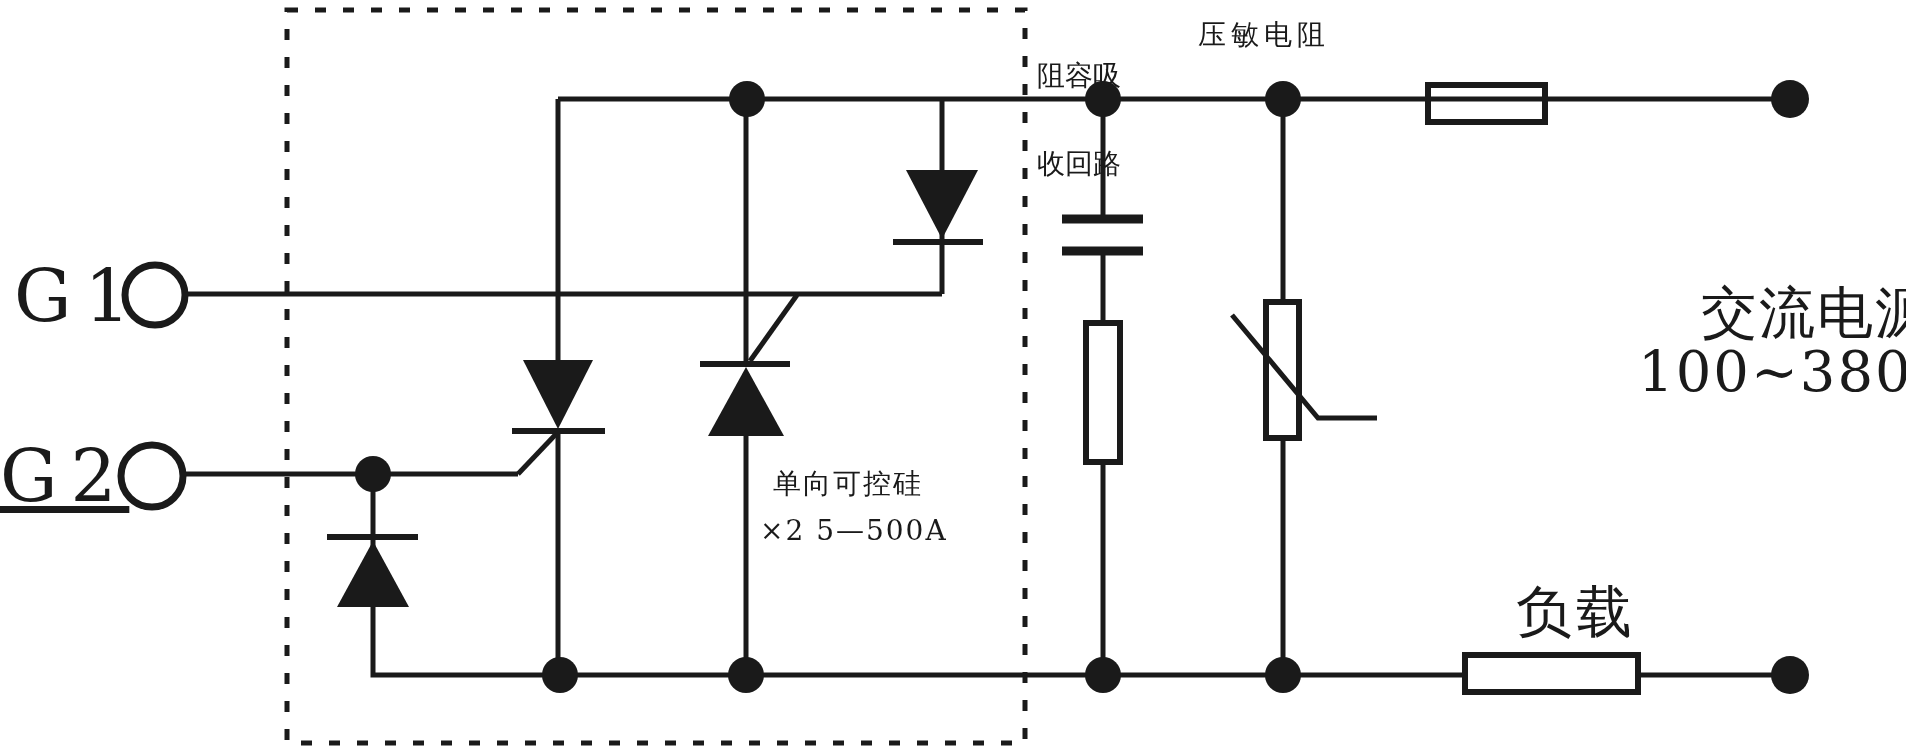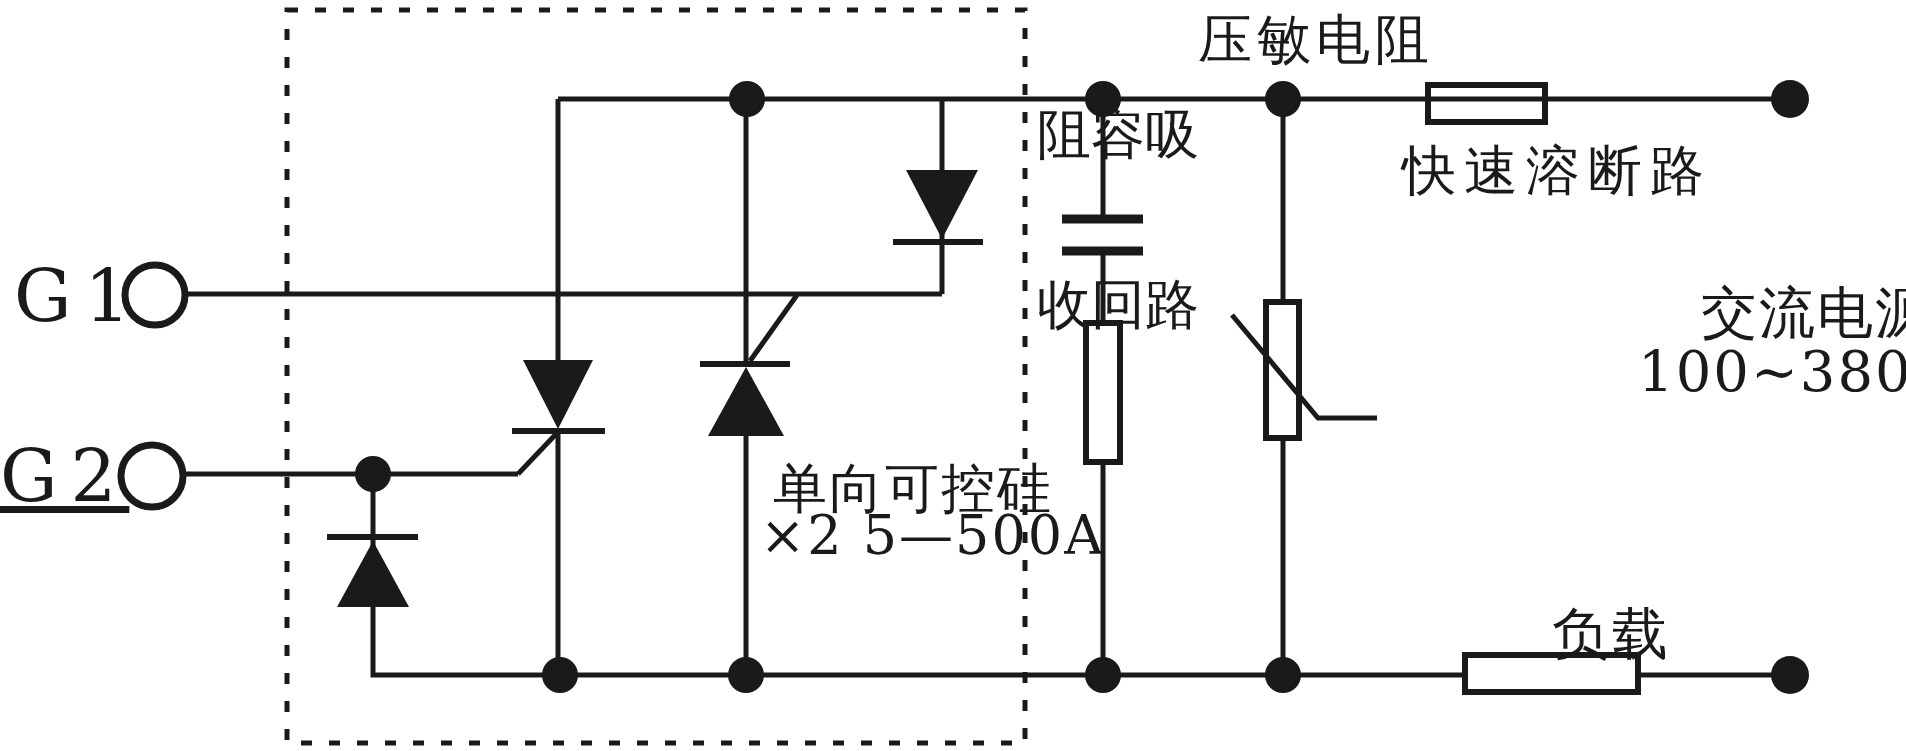--- a/index.html
+++ b/index.html
@@ -7,21 +7,21 @@
     position:relative;
     width:1906px;height:751px;
     background:#ffffff;
     overflow:hidden;
     font-family:"DejaVu Serif","Liberation Serif",serif;
     color:#1a1a1a;
   }
   #schematic-svg{position:absolute;left:0;top:0;}
   .lbl{position:absolute;white-space:pre;line-height:1.05;}
   .lbl-terminal{font-size:72px;letter-spacing:13px;}
-  .lbl-cn{font-size:54px;}
+  .lbl-cn{font-size:28px;margin-top:8px;}
   .lbl-cn-lg{font-size:56px;}
 </style>
 </head>
 <body>
 
 <div id="stage">
 
   <svg id="schematic-svg" width="1906" height="751" viewBox="0 0 1906 751" fill="none" stroke="#1a1a1a" stroke-width="5">
 
     <rect x="287" y="10" width="738" height="733" stroke-dasharray="11 17"></rect>
@@ -99,25 +99,24 @@
 
   <div class="lbl lbl-terminal" style="left:0px;top:440px;text-decoration:underline;">G2</div>
 
   <div class="lbl lbl-cn" style="left:1037px;top:-6px;">
     <div>阻容吸</div>
     <div>收回路</div>
   </div>
 
   <div class="lbl lbl-cn" style="left:1198px;top:12px;letter-spacing:5px;">压敏电阻</div>
 
-  <div class="lbl lbl-cn" style="left:1402px;top:143px;letter-spacing:8px;">快速溶断路</div>
 
   <div class="lbl lbl-cn-lg" style="left:1701px;top:284px;letter-spacing:2px;">交流电源</div>
 
   <div class="lbl lbl-cn-lg" style="left:1638px;top:343px;letter-spacing:2px;">100~380VAC</div>
 
   <div class="lbl lbl-cn" style="left:773px;top:461px;letter-spacing:2px;">单向可控硅</div>
 
   <div class="lbl lbl-cn" style="left:760px;top:508px;letter-spacing:2px;">×2 5—500A</div>
 
-  <div class="lbl lbl-cn-lg" style="left:1516px;top:605px;letter-spacing:4px;margin-left:36px;">负载</div>
+  <div class="lbl lbl-cn-lg" style="left:1516px;top:583px;letter-spacing:4px;">负载</div>
 
 </div>
 
 </body></html>

